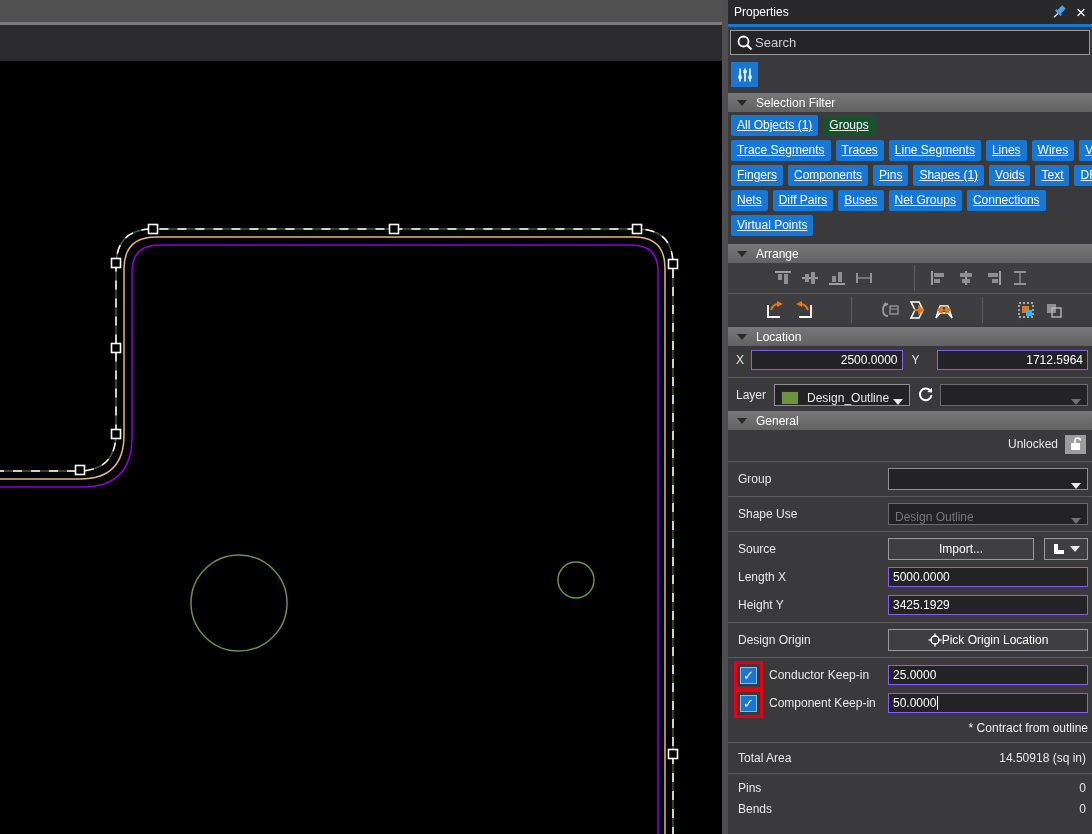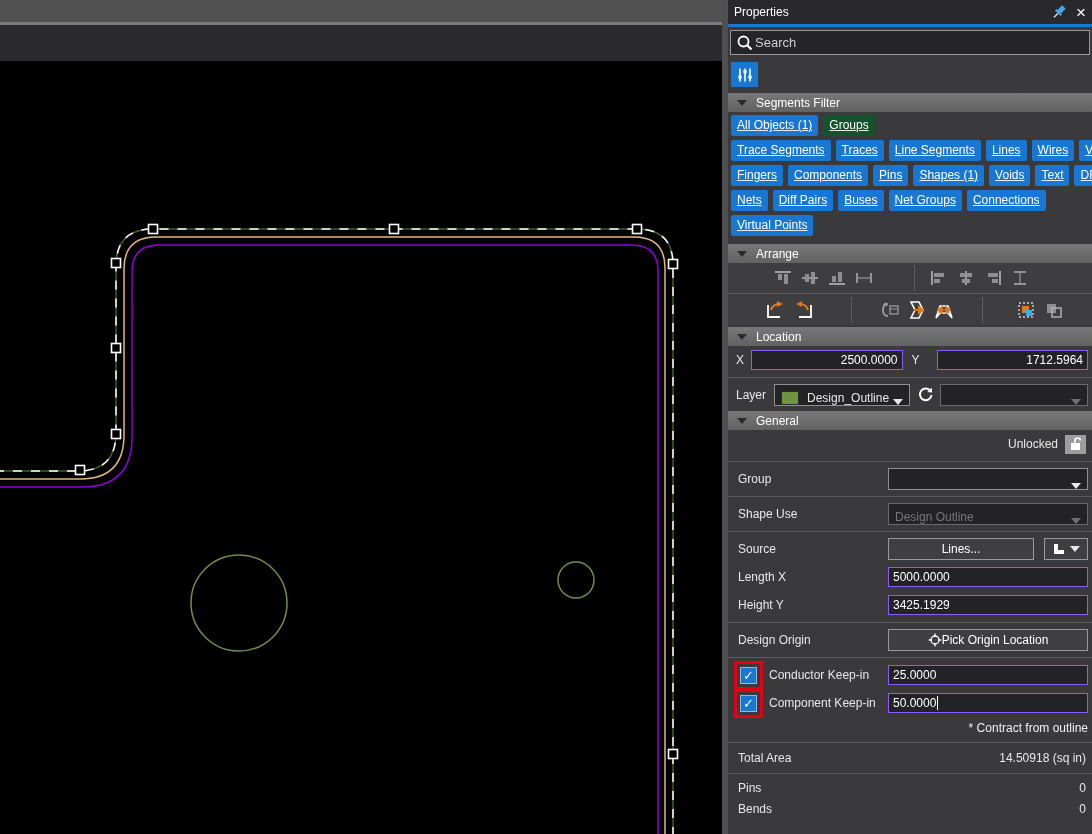--- a/index.html
+++ b/index.html
@@ -163,21 +163,21 @@
           <line x1="13" y1="1.5" x2="13" y2="14.5" stroke="#fff" stroke-width="1.6"></line>
           <rect x="1.4" y="8.5" width="3.2" height="3.2" fill="#fff"></rect>
           <rect x="6.4" y="3" width="3.2" height="3.2" fill="#fff"></rect>
           <rect x="11.4" y="8.5" width="3.2" height="3.2" fill="#fff"></rect>
         </svg>
       </div>
     </div>
 
     <div class="sec-head">
       <span class="tri"></span>
-      <span>Segments Filter</span>
+      <span>Selection Filter</span>
     </div>
     <div class="filter-rows">
       <div class="frow">
         <span class="fbtn">All Objects (1)</span>
         <span class="fbtn neutral">Groups</span>
       </div>
       <div class="frow">
         <span class="fbtn">Trace Segments</span>
         <span class="fbtn">Traces</span>
         <span class="fbtn">Line Segments</span>
@@ -388,21 +388,21 @@
       <div class="dropdown disabled ctrl" style="width:200px;">
         <span>Design Outline</span>
         <span class="dd-arrow"></span>
       </div>
     </div>
     <div class="hdiv"></div>
     <div class="prow">
       <span class="lbl">Source</span>
       <div class="ctrl" style="display:flex; align-items:center;">
         <div class="btn" style="width:146px;">
-          <span>Lines...</span>
+          <span>Import...</span>
         </div>
         <div class="btn" style="width:44px; margin-left:10px; gap:5px;">
           <svg width="12" height="12" viewBox="0 0 12 12">
             <path d="M1 1 H5 V7 H11 V11 H1 Z" fill="#fff"></path>
           </svg>
           <span class="dd-arrow" style="margin-left:0;"></span>
         </div>
       </div>
     </div>
     <div class="prow">

